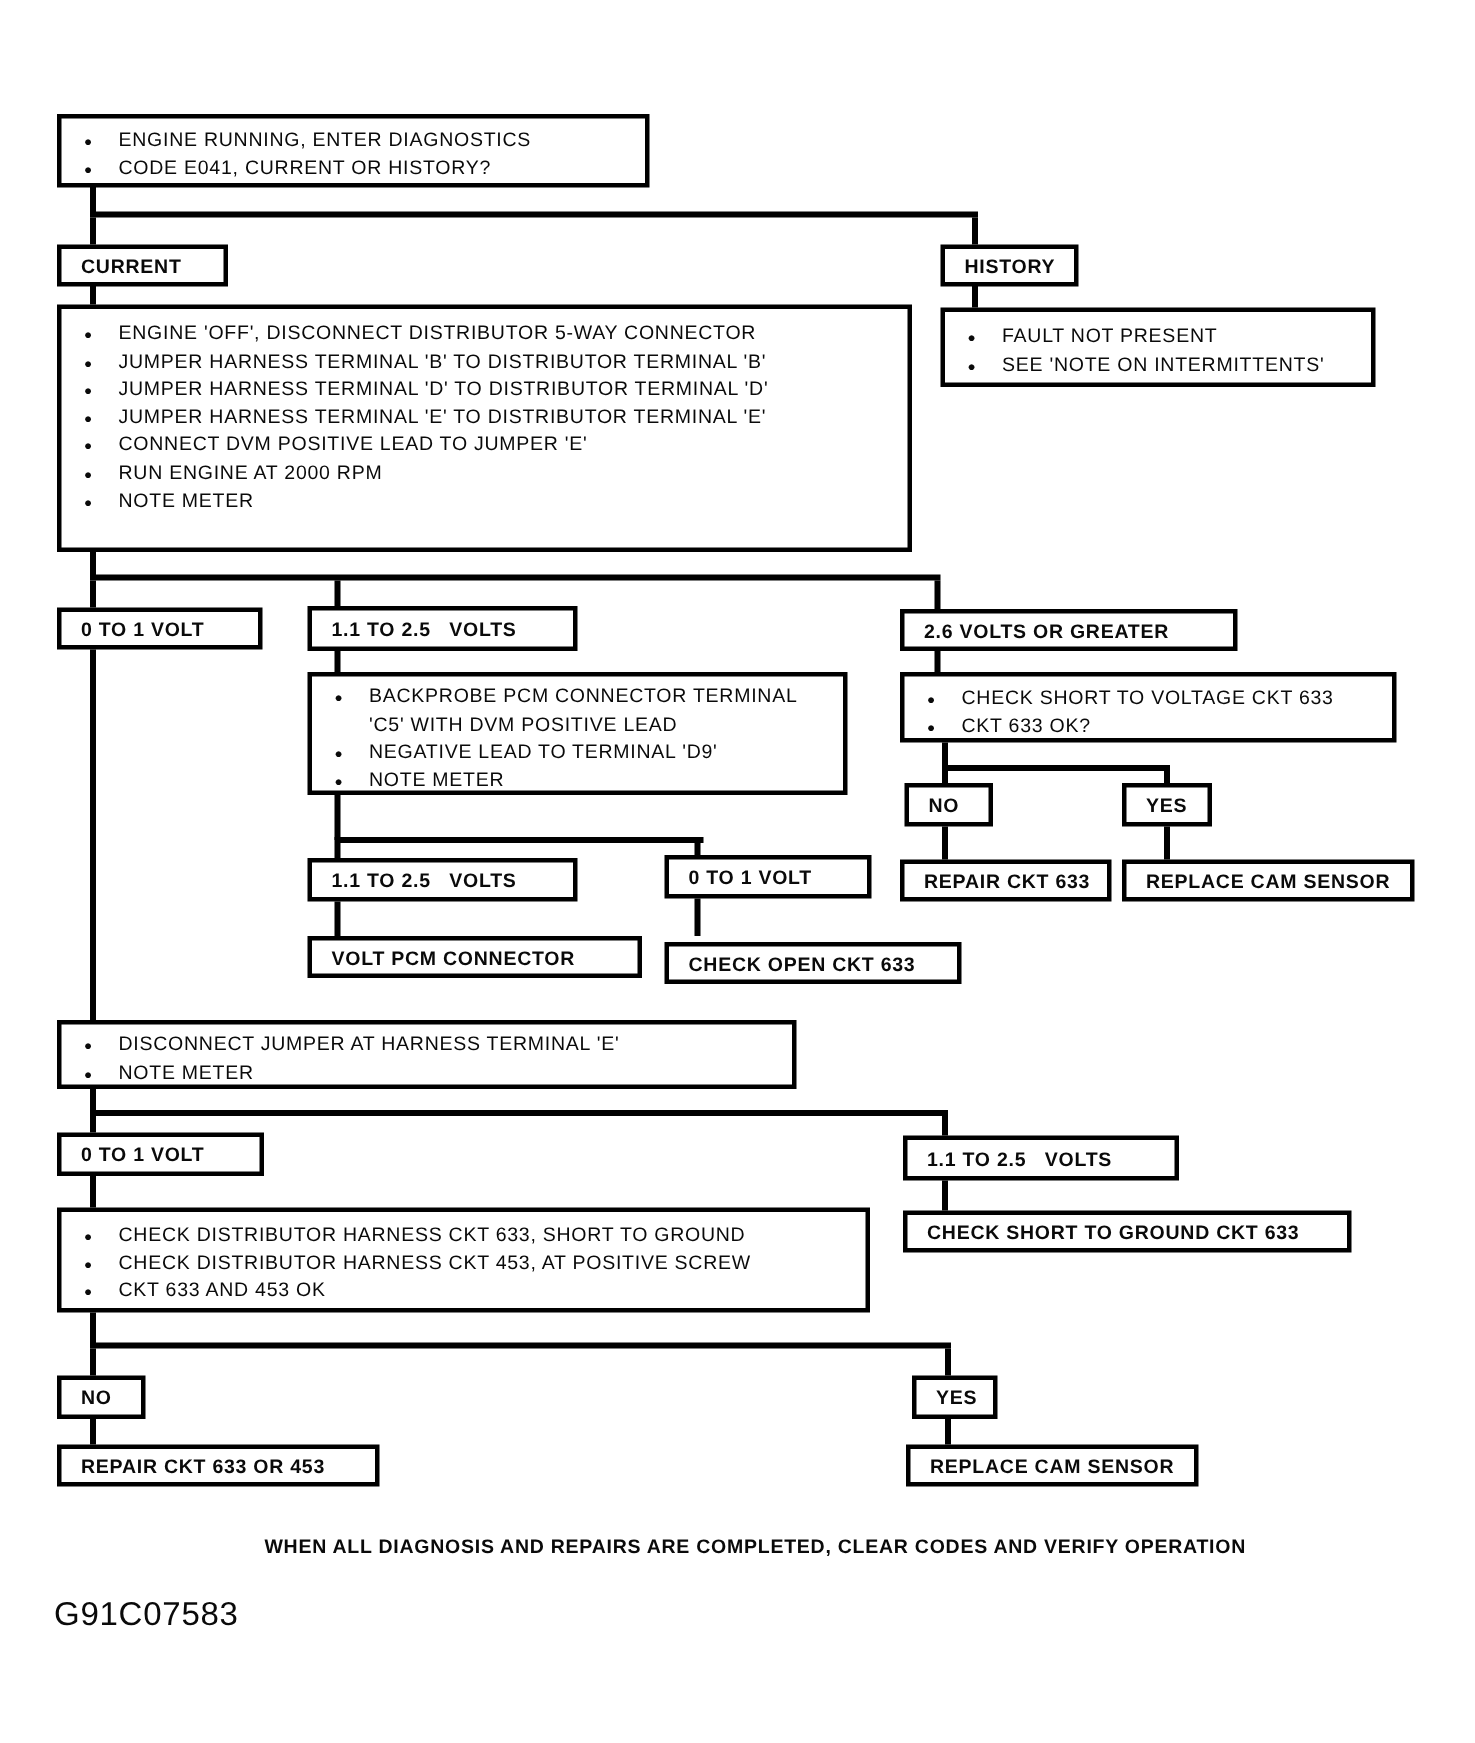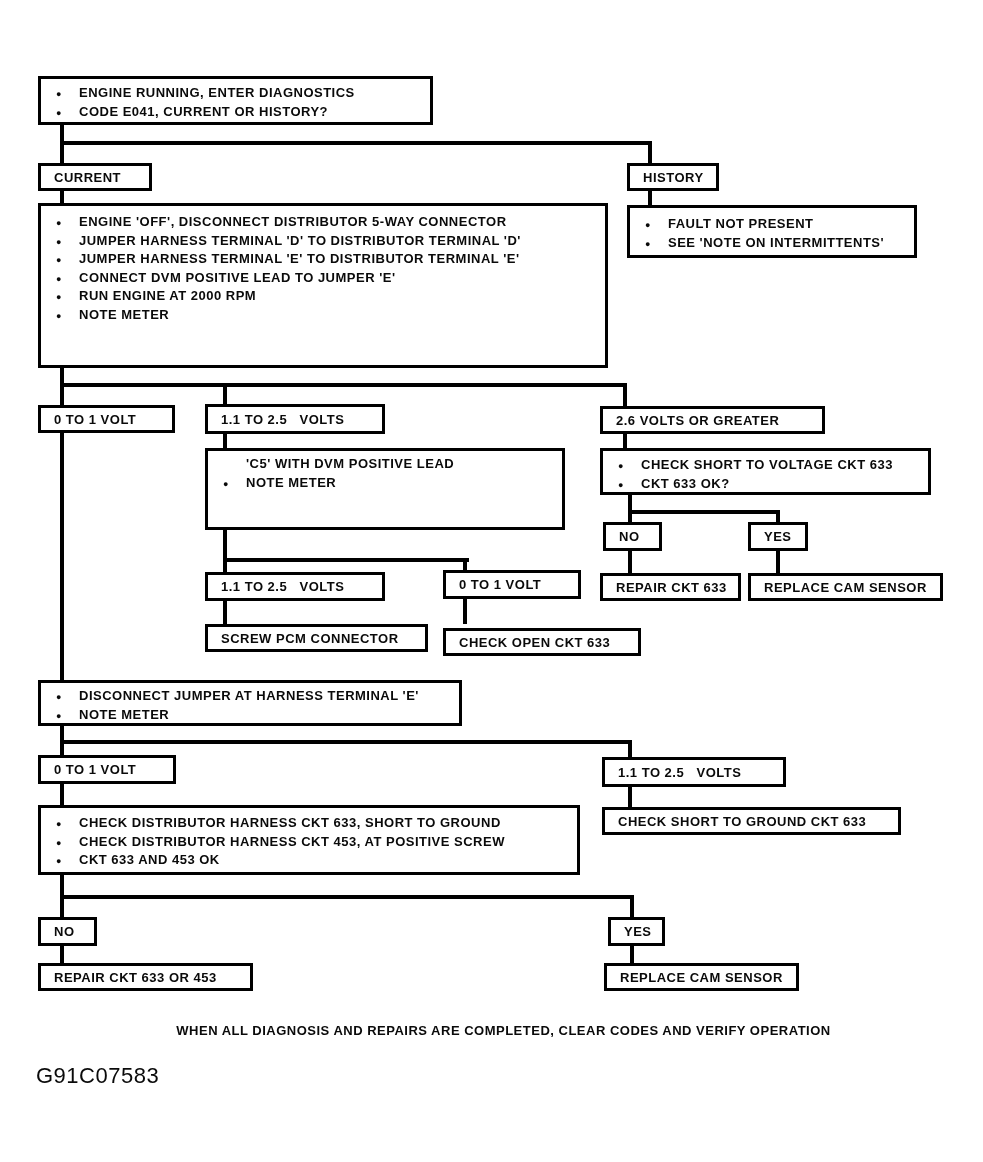--- a/index.html
+++ b/index.html
@@ -1,21 +1,21 @@
 <!DOCTYPE html>
 <html><head>
 <meta charset="utf-8">
 <style>
   html,body{margin:0;padding:0;background:#fff;}
   #canvas{position:relative;width:983px;height:1162px;background:#fff;color:#0a0a0a;
           font-family:"Liberation Sans",sans-serif;overflow:hidden;}
   .box{position:absolute;background:#fff;border:3px solid #000;box-sizing:border-box;}
   .items{padding-top:6px;}
   .item{position:relative;padding-left:38px;padding-right:20px;
-        font-size:13px;font-weight:700;line-height:18.6px;letter-spacing:.5px;white-space:pre;}
+        font-size:13px;font-weight:400;line-height:18.6px;letter-spacing:.5px;white-space:pre;}
   .item::before{content:"\25CF";position:absolute;left:15px;top:1px;font-size:9px;}
   .item.cont::before{content:"";}
   .lbl{position:absolute;background:#fff;border:3px solid #000;box-sizing:border-box;
        display:flex;align-items:center;padding-left:13px;
        font-size:13px;font-weight:700;letter-spacing:.5px;white-space:pre;}
   .ln{position:absolute;background:#000;}
   .footer{position:absolute;left:0;top:1023px;width:983px;text-align:center;
           font-size:13px;font-weight:700;letter-spacing:.5px;padding-left:12px;}
   .figcode{position:absolute;left:36px;top:1063px;font-size:22px;font-weight:400;letter-spacing:.5px;}
 </style>
@@ -27,57 +27,60 @@
   <div class="box items" style="left:38px;top:76px;width:395px;height:49px;padding-top:5px">
     <div class="item">ENGINE RUNNING, ENTER DIAGNOSTICS</div>
     <div class="item">CODE E041, CURRENT OR HISTORY?</div>
   </div>
 
   <div class="lbl" style="left:38px;top:163px;width:114px;height:28px">CURRENT</div>
   <div class="lbl" style="left:627px;top:163px;width:92px;height:28px">HISTORY</div>
 
   <div class="box items" style="left:38px;top:203px;width:570px;height:165px;padding-top:7px">
     <div class="item">ENGINE 'OFF', DISCONNECT DISTRIBUTOR 5-WAY CONNECTOR</div>
+    <div class="item">JUMPER HARNESS TERMINAL 'B' TO DISTRIBUTOR TERMINAL 'B'</div>
     <div class="item">JUMPER HARNESS TERMINAL 'D' TO DISTRIBUTOR TERMINAL 'D'</div>
     <div class="item">JUMPER HARNESS TERMINAL 'E' TO DISTRIBUTOR TERMINAL 'E'</div>
     <div class="item">CONNECT DVM POSITIVE LEAD TO JUMPER 'E'</div>
     <div class="item">RUN ENGINE AT 2000 RPM</div>
     <div class="item">NOTE METER</div>
   </div>
 
   <div class="box items" style="left:627px;top:205px;width:290px;height:53px;padding-top:7px">
     <div class="item">FAULT NOT PRESENT</div>
     <div class="item">SEE 'NOTE ON INTERMITTENTS'</div>
   </div>
 
   <div class="lbl" style="left:38px;top:405px;width:137px;height:28px">0 TO 1 VOLT</div>
   <div class="lbl" style="left:205px;top:404px;width:180px;height:30px">1.1 TO 2.5   VOLTS</div>
   <div class="lbl" style="left:600px;top:406px;width:225px;height:28px">2.6 VOLTS OR GREATER</div>
 
   <div class="box items" style="left:205px;top:448px;width:360px;height:82px;padding-top:4px">
+    <div class="item">BACKPROBE PCM CONNECTOR TERMINAL</div>
     <div class="item cont">'C5' WITH DVM POSITIVE LEAD</div>
+    <div class="item">NEGATIVE LEAD TO TERMINAL 'D9'</div>
     <div class="item">NOTE METER</div>
   </div>
 
   <div class="box items" style="left:600px;top:448px;width:331px;height:47px;padding-top:5px">
     <div class="item">CHECK SHORT TO VOLTAGE CKT 633</div>
     <div class="item">CKT 633 OK?</div>
   </div>
 
   <div class="lbl" style="left:603px;top:522px;width:59px;height:29px">NO</div>
   <div class="lbl" style="left:748px;top:522px;width:60px;height:29px">YES</div>
   <div class="lbl" style="left:600px;top:573px;width:141px;height:28px">REPAIR CKT 633</div>
   <div class="lbl" style="left:748px;top:573px;width:195px;height:28px">REPLACE CAM SENSOR</div>
 
   <div class="lbl" style="left:205px;top:572px;width:180px;height:29px">1.1 TO 2.5   VOLTS</div>
   <div class="lbl" style="left:443px;top:570px;width:138px;height:29px">0 TO 1 VOLT</div>
-  <div class="lbl" style="left:205px;top:624px;width:223px;height:28px">SCREW PCM CONNECTOR</div>
+  <div class="lbl" style="left:205px;top:624px;width:223px;height:28px">VOLT PCM CONNECTOR</div>
   <div class="lbl" style="left:443px;top:628px;width:198px;height:28px">CHECK OPEN CKT 633</div>
 
-  <div class="box items" style="left:38px;top:680px;width:424px;height:46px;padding-top:4px">
+  <div class="box items" style="left:38px;top:680px;width:493px;height:46px;padding-top:4px">
     <div class="item">DISCONNECT JUMPER AT HARNESS TERMINAL 'E'</div>
     <div class="item">NOTE METER</div>
   </div>
 
   <div class="lbl" style="left:38px;top:755px;width:138px;height:29px">0 TO 1 VOLT</div>
   <div class="lbl" style="left:602px;top:757px;width:184px;height:30px">1.1 TO 2.5   VOLTS</div>
   <div class="lbl" style="left:602px;top:807px;width:299px;height:28px">CHECK SHORT TO GROUND CKT 633</div>
 
   <div class="box items" style="left:38px;top:805px;width:542px;height:70px;padding-top:6px">
     <div class="item">CHECK DISTRIBUTOR HARNESS CKT 633, SHORT TO GROUND</div>

